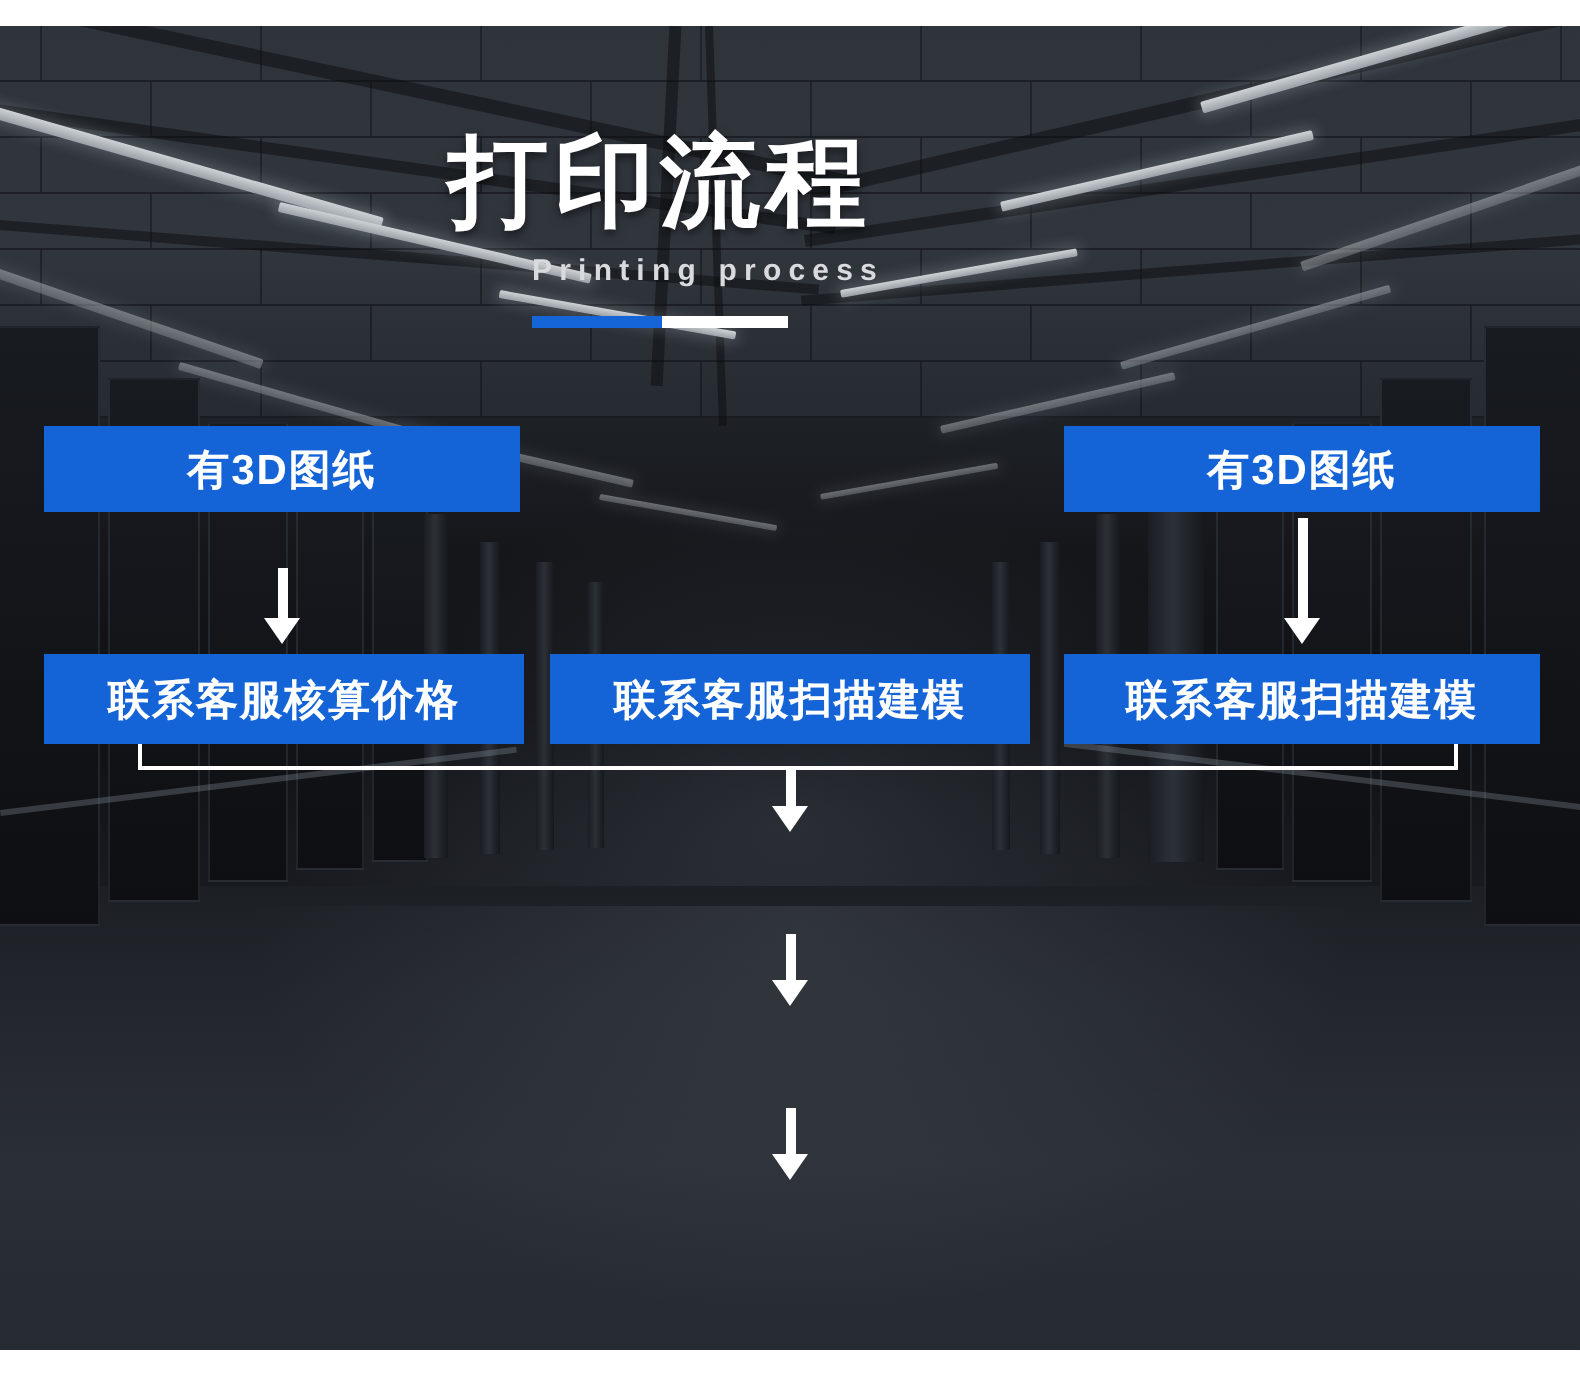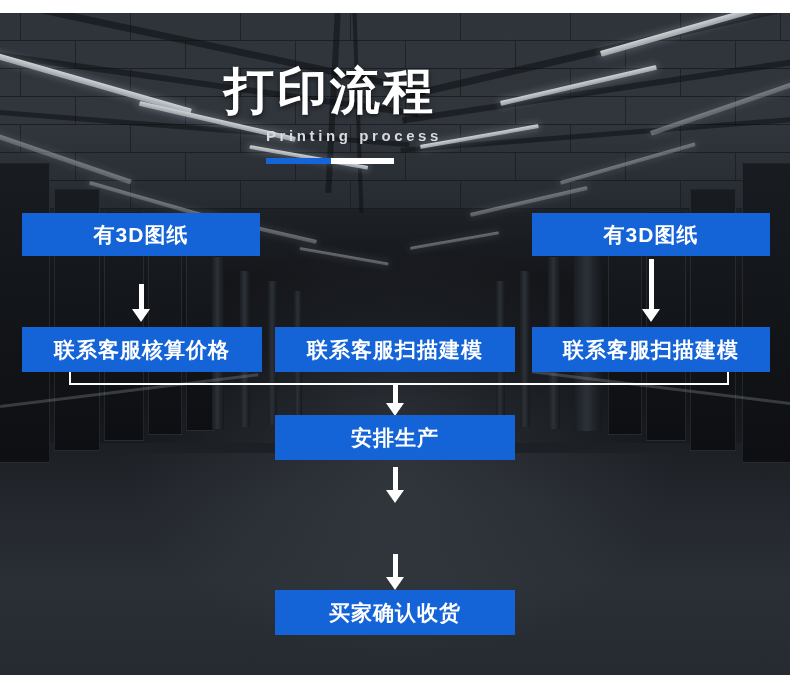--- a/index.html
+++ b/index.html
@@ -235,28 +235,26 @@
 
   <div class="vline" style="left:69px;top:372px;height:12px;"></div>
   <div class="vline" style="left:727px;top:372px;height:12px;"></div>
   <div class="hline" style="left:69px;top:383px;width:660px;"></div>
 
   <div class="arrow" style="left:385px;top:384px;width:20px;height:32px;">
     <span class="shaft" style="height:19px;"></span>
     <span class="head"></span>
   </div>
 
-  <div class="box" style="left:275px;top:415px;width:240px;height:45px;">安排生产</div>
 
   <div class="arrow" style="left:385px;top:467px;width:20px;height:36px;">
     <span class="shaft" style="height:23px;"></span>
     <span class="head"></span>
   </div>
 
 
   <div class="arrow" style="left:385px;top:554px;width:20px;height:36px;">
     <span class="shaft" style="height:23px;"></span>
     <span class="head"></span>
   </div>
 
-  <div class="box" style="left:275px;top:590px;width:240px;height:45px;">买家确认收货</div>
 
 </div>
 
 </body></html>

